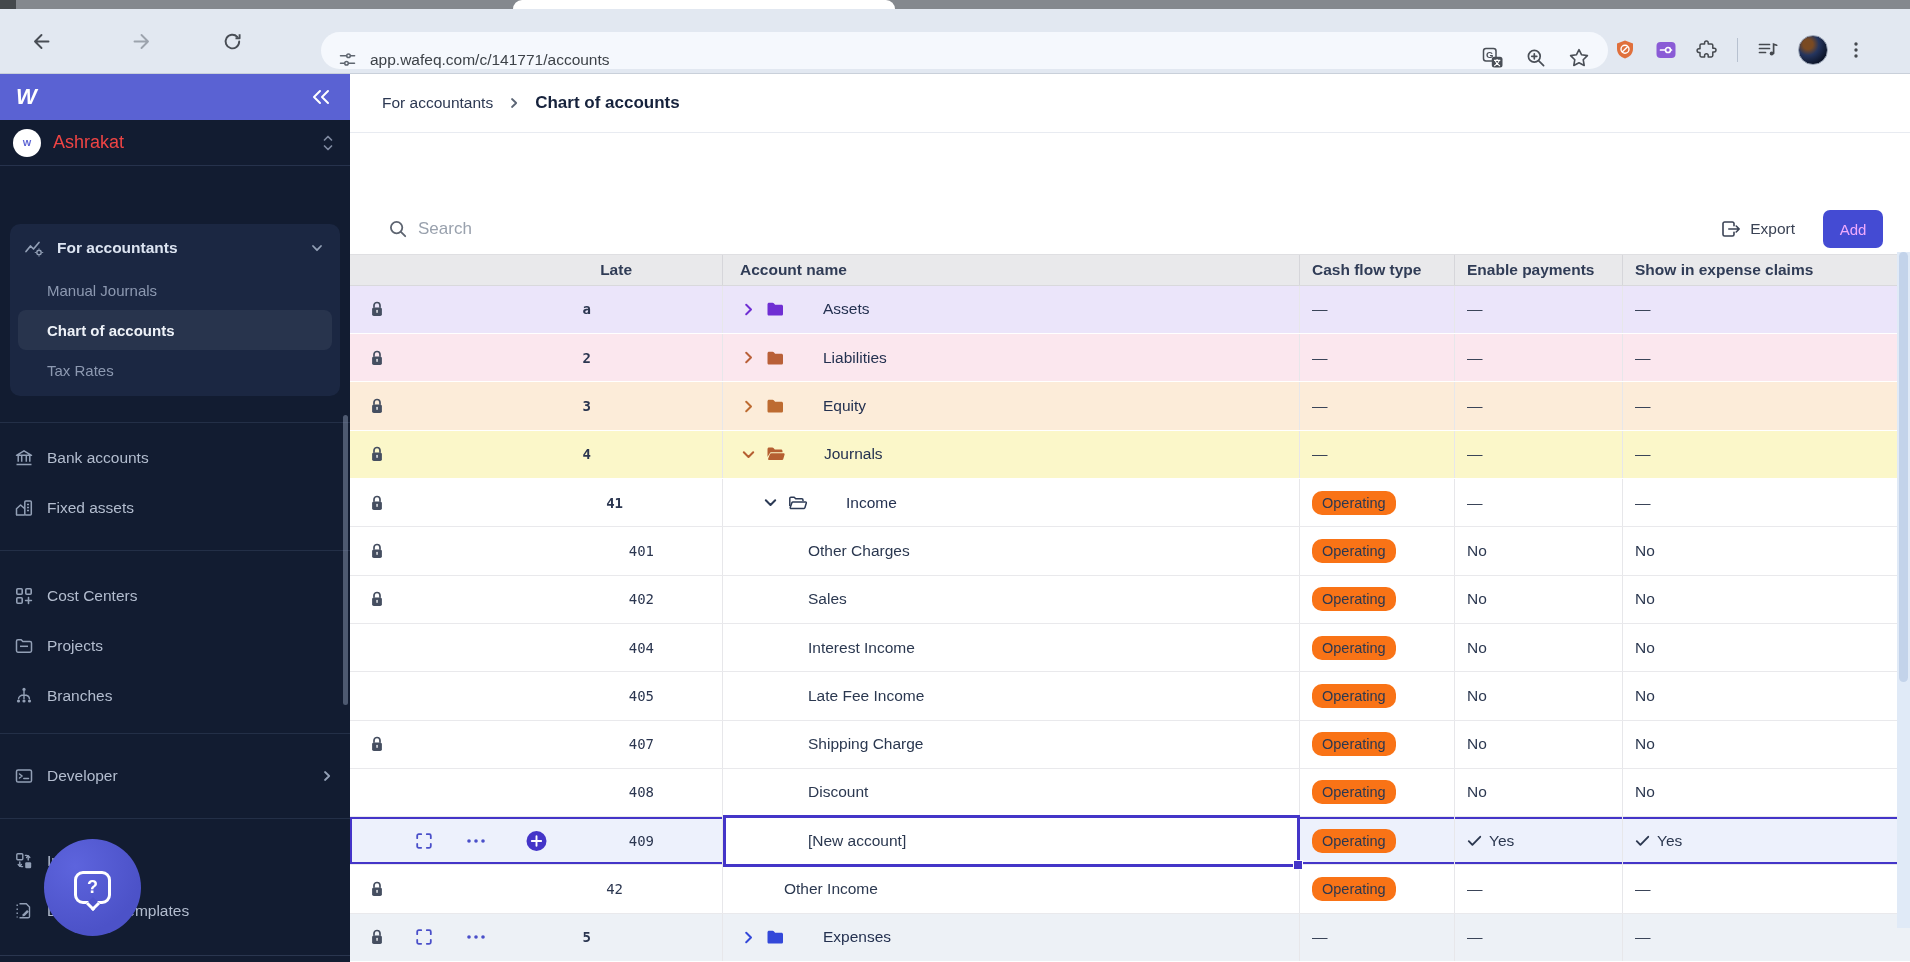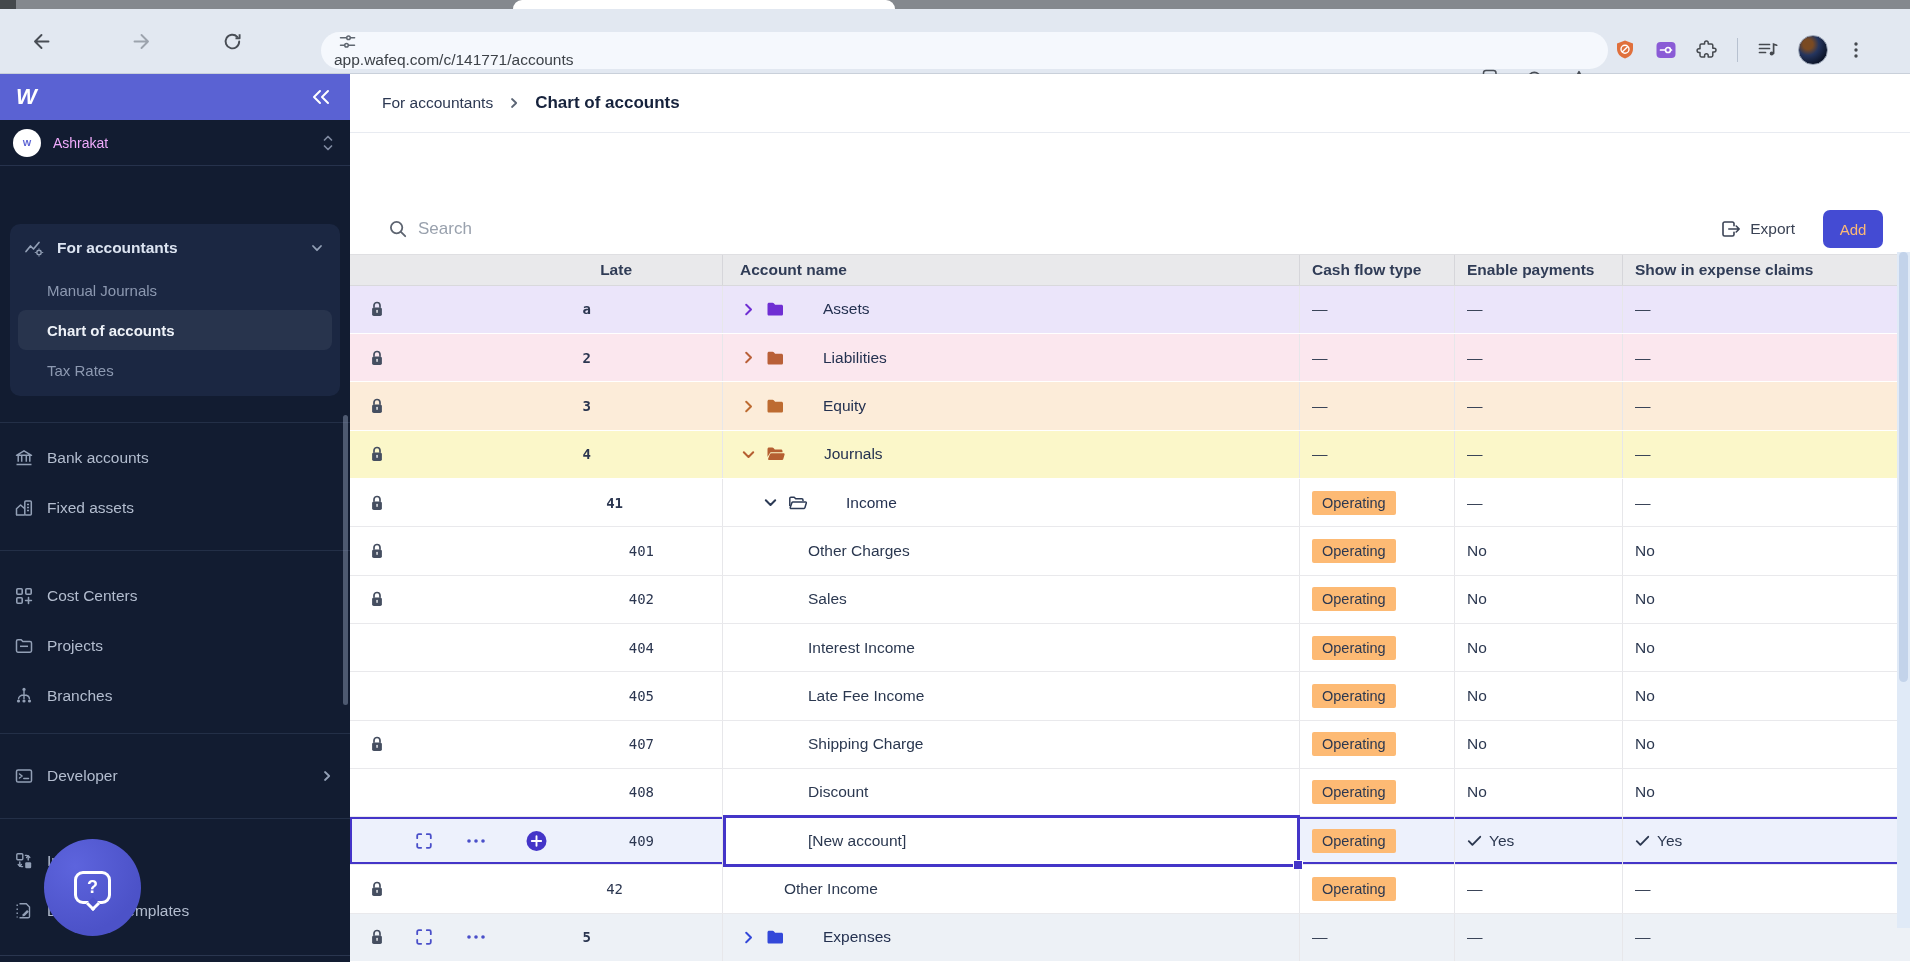--- a/index.html
+++ b/index.html
@@ -5,39 +5,39 @@
   * { margin:0; padding:0; box-sizing:border-box; }
   html,body { font-family:"Liberation Sans","DejaVu Sans",sans-serif; }
   #stage { position:relative; width:1910px; height:962px; background:#fff; overflow:hidden; }
 
   
   .tabstrip { position:absolute; left:0; top:0; width:1910px; height:9px; background:#84888e; }
   .tab-stub { position:absolute; left:0; top:0; width:16px; height:9px; background:#44484c; }
   .active-tab { position:absolute; left:513px; top:0; width:382px; height:9px; background:#fff; border-radius:9px 9px 0 0; }
   .toolbar { position:absolute; left:0; top:9px; width:1910px; height:65px; background:#e2e8f1; border-bottom:1px solid #c9d0da; }
   .navbtn { position:absolute; top:22px; width:21px; height:21px; }
-  .omnibox { position:absolute; left:321px; top:23px; width:1287px; height:37px; background:#f5f8fd; border-radius:19px; display:flex; align-items:flex-start;flex-direction:column; }
+  .omnibox { position:absolute; left:321px; top:23px; width:1287px; height:37px; background:#f5f8fd; border-radius:19px; display:flex; align-items:flex-end; }
   .omnibox .url { margin-left:13px; font-size:15.5px; color:#3d4248; }
   .omni-right { margin-left:auto; display:flex; align-items:center; gap:21px; margin-right:18px; }
   .ext-row { position:absolute; left:1614px; top:9px; height:64px; display:flex; align-items:center; gap:19px; }
   .vsep { width:1px; height:24px; background:#b7c1d0; }
   .b-avatar { width:30px; height:30px; border-radius:50%; background:radial-gradient(circle at 32% 30%, #7a4a22 0 18%, #25355e 40%, #0d1529 75%); border:1px solid #9aa4b5; }
   .icon { display:inline-flex; align-items:center; justify-content:center; }
 
   
   .app { position:absolute; left:0; top:74px; width:1910px; height:888px; display:flex; }
 
   
   .sidebar { position:relative; width:350px; height:100%; background:#121c31; flex:none; color:#b3bdcf; }
   .sb-head { height:46px; background:#5a62d3; display:flex; align-items:center; }
   .sb-logo { margin-left:16px; color:#fff; font-size:22px; font-weight:700; font-style:italic; letter-spacing:-1px; }
   .sb-collapse { margin-left:auto; margin-right:17px; cursor:pointer; }
   .sb-user { height:46px; display:flex; align-items:center; gap:12px; padding-left:13px; border-bottom:1px solid #26324c; }
   .sb-user .uavatar { width:28px; height:28px; border-radius:50%; background:#fff; display:flex; align-items:center; justify-content:center; font-size:9px; font-weight:700; color:#5a62d3; }
-  .sb-user .uname { font-size:14px; color:#f0abfc; }
+  .sb-user .uname { font-size:18px; color:#ef4444; }
   .sb-user .updown { margin-left:auto; margin-right:16px; }
   .sb-nav { position:absolute; left:0; right:0; top:93px; bottom:0; padding-top:57px; overflow:hidden; }
   .sb-group { margin:0 10px; background:#1b2742; border-radius:10px; padding:2px 0 6px; }
   .sb-ghead { height:44px; display:flex; align-items:center; gap:13px; padding:0 16px 0 14px; color:#dce4f1; font-weight:600; font-size:15.5px; cursor:pointer; }
   .sb-ghead .gchev { margin-left:auto; }
   .sb-sub { height:40px; display:flex; align-items:center; padding-left:37px; font-size:15px; color:#8d99b1; cursor:pointer; }
   .sb-sub.selected { margin:0 8px; padding-left:29px; background:#28344d; border-radius:8px; color:#eef2f8; font-weight:600; }
   .sb-item { height:50px; display:flex; align-items:center; gap:13px; padding:0 16px 0 14px; font-size:15.5px; color:#b3bdcf; cursor:pointer; }
   .sb-item .ichev { margin-left:auto; }
   .sb-div { height:1px; background:#232f47; }
@@ -50,21 +50,21 @@
 
   
   .main { position:relative; flex:1; background:#fff; }
   .crumbs { height:59px; display:flex; align-items:center; gap:14px; padding-left:32px; border-bottom:1px solid #e8ebf1; }
   .crumb-parent { font-size:15.5px; color:#2c3852; cursor:pointer; }
   .crumb-current { font-size:17px; font-weight:700; color:#16223c; }
   .actionbar { height:72px; display:flex; align-items:center; }
   .search-ph { margin-left:10px; font-size:17px; color:#99a1ad; }
   .search-ic { margin-left:38px; }
   .export-btn { margin-left:auto; display:flex; align-items:center; gap:9px; font-size:15.5px; color:#3a4254; cursor:pointer; }
-  .add-btn { margin:0 27px 0 28px; width:60px; height:38px; border:none; border-radius:7px; background:#444bd3; color:#fdba74; font-size:15px; font-family:inherit; cursor:pointer; }
+  .add-btn { margin:0 27px 0 28px; width:60px; height:38px; border:none; border-radius:7px; background:#444bd3; color:#f0abfc; font-size:15px; font-family:inherit; cursor:pointer; }
 
   .thead { height:47px; background:#e9e9eb; border-top:1px solid #dfdfe2; border-bottom:1px solid #d9d9dc; display:flex; font-weight:600; font-size:15.5px; color:#303c56; }
   .thead > div { display:flex; align-items:center; }
   .col1 { width:373px; flex:none; justify-content:flex-end; padding-right:90px; }
   .col2 { width:577px; flex:none; padding-left:17px; }
   .col3 { width:155px; flex:none; padding-left:12px; }
   .col4 { width:168px; flex:none; padding-left:12px; }
   .col5 { flex:1; padding-left:12px;text-align:center; }
   .thead .col1,.thead .col2,.thead .col3,.thead .col4 { border-right:1px solid #d6d6da; }
 
@@ -76,21 +76,21 @@
   .tc2 { width:577px; flex:none; border-right:1px solid #e7e7ea; gap:10px; }
   .tc3 { width:155px; flex:none; padding-left:12px; border-right:1px solid #e7e7ea; }
   .tc4 { width:168px; flex:none; padding-left:12px; border-right:1px solid #e7e7ea; gap:7px; }
   .tc5 { flex:1; padding-left:12px; gap:7px; }
   .codespan { width:100%; text-align:right; font-family:"DejaVu Sans Mono",monospace; font-size:14px; color:#2b3650; }
   .codespan.b { font-weight:700; }
   .ctrl { position:absolute; top:50%; transform:translateY(-50%); display:inline-flex; cursor:pointer; }
   .namespan { font-size:15.5px; color:#2b3850; }
   .namespan.b { font-weight:400; color:#243150;margin-left:28px; }
   .dash { color:#3a4458; font-size:15.5px; }
-  .badge { background:#fdba74; border-radius:2px; padding:4px 10px; font-size:14.5px; color:#2c3850; }
+  .badge { background:#f97316; border-radius:10px; padding:4px 10px; font-size:14.5px; color:#2c3850; }
   .yesno { font-size:15.5px; color:#2c3850; }
   .edit-cell { position:relative; z-index:2; width:577px; flex:none; margin:-2px 0; height:52.3px; background:#fff; border:3px solid #4435c8; display:flex; align-items:center; }
   .edit-handle { position:absolute; right:-6px; bottom:-6px; width:10px; height:10px; background:#4435c8; border:1.5px solid #fff; z-index:3; }
   .below { background:#eaeaeb; flex:1; }
   .tablewrap { position:absolute; top:131px; bottom:0; left:0; right:0; display:flex; flex-direction:column; }
   .vscroll { position:absolute; right:0; top:178px; width:13px; height:676px; background:#e0eaf7; z-index:4; }
   .vthumb { position:absolute; left:2px; right:2px; top:0; height:430px; border-radius:5px; background:#c3d3ea; }
 </style>
 </head>
 <body>

